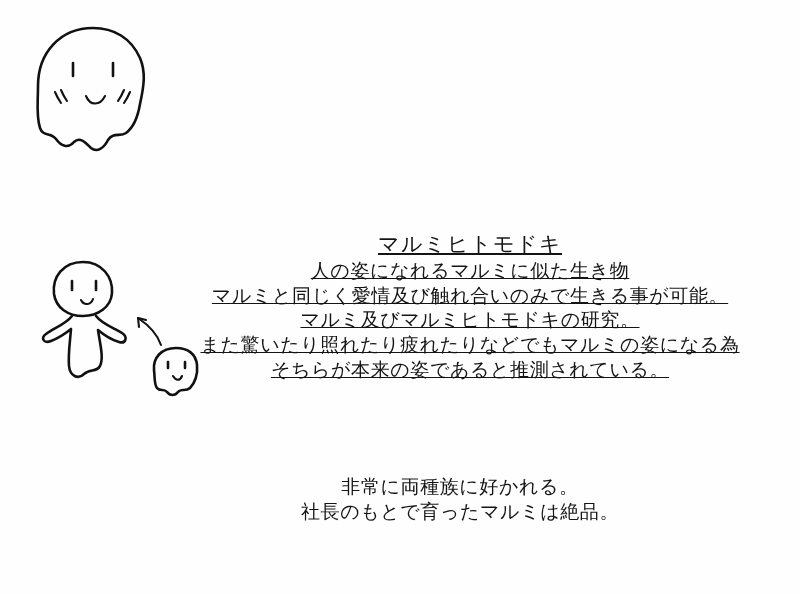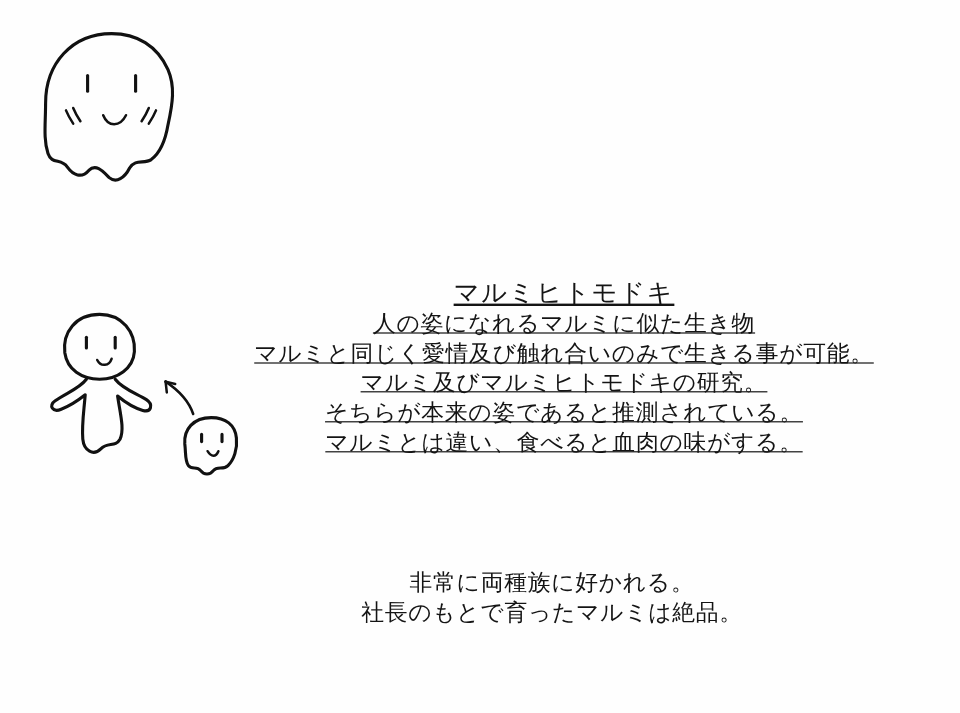--- a/index.html
+++ b/index.html
@@ -150,22 +150,22 @@
       </g>
     </svg>
   </div>
 
 
   <div class="block" id="block-hitomodoki">
     <div class="title">マルミヒトモドキ</div>
     <div class="line">人の姿になれるマルミに似た生き物</div>
     <div class="line">マルミと同じく愛情及び触れ合いのみで生きる事が可能。</div>
     <div class="line">マルミ及びマルミヒトモドキの研究。</div>
+    <div class="line">また驚いたり照れたり疲れたりなどでもマルミの姿になる為</div>
     <div class="line">そちらが本来の姿であると推測されている。</div>
-    <div class="line">マルミとは違い、食べると血肉の味がする。</div>
   </div>
 
   <div class="block" id="block-shacho">
     <div class="line">非常に両種族に好かれる。</div>
     <div class="line">社長のもとで育ったマルミは絶品。</div>
   </div>
 
 </div>
 
 </body></html>

